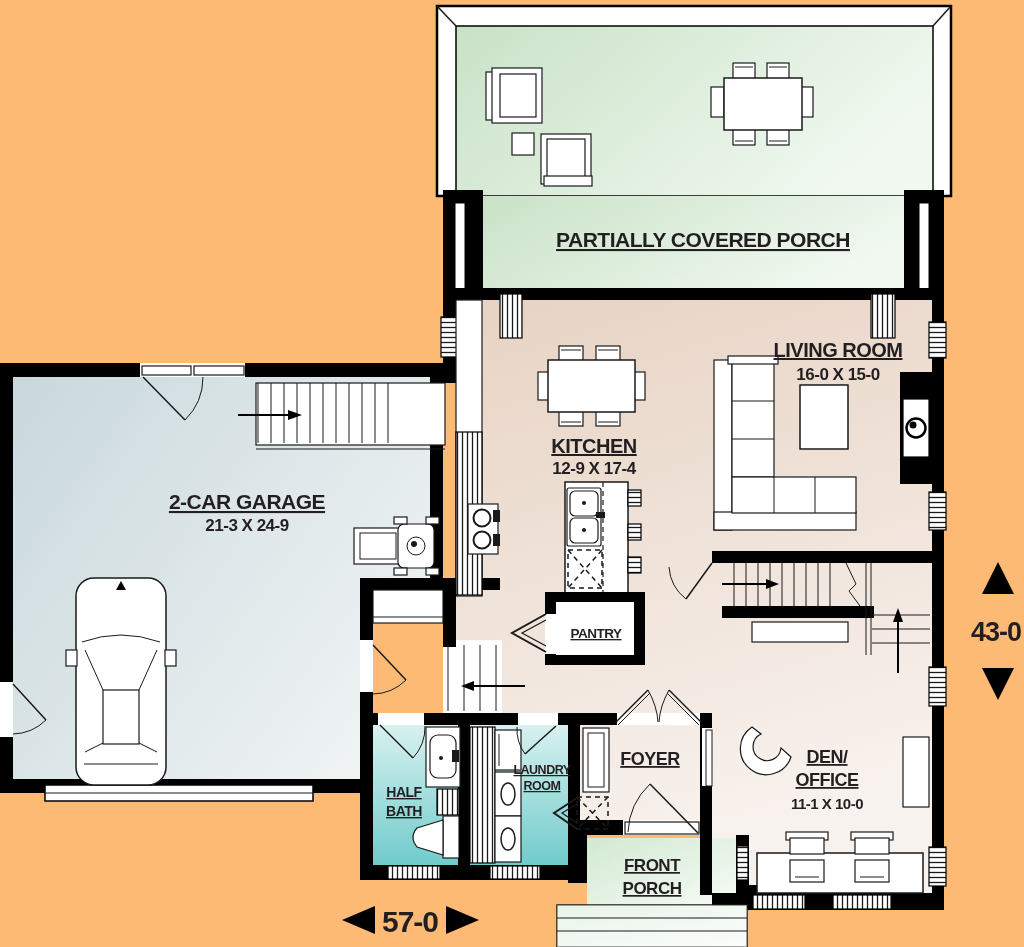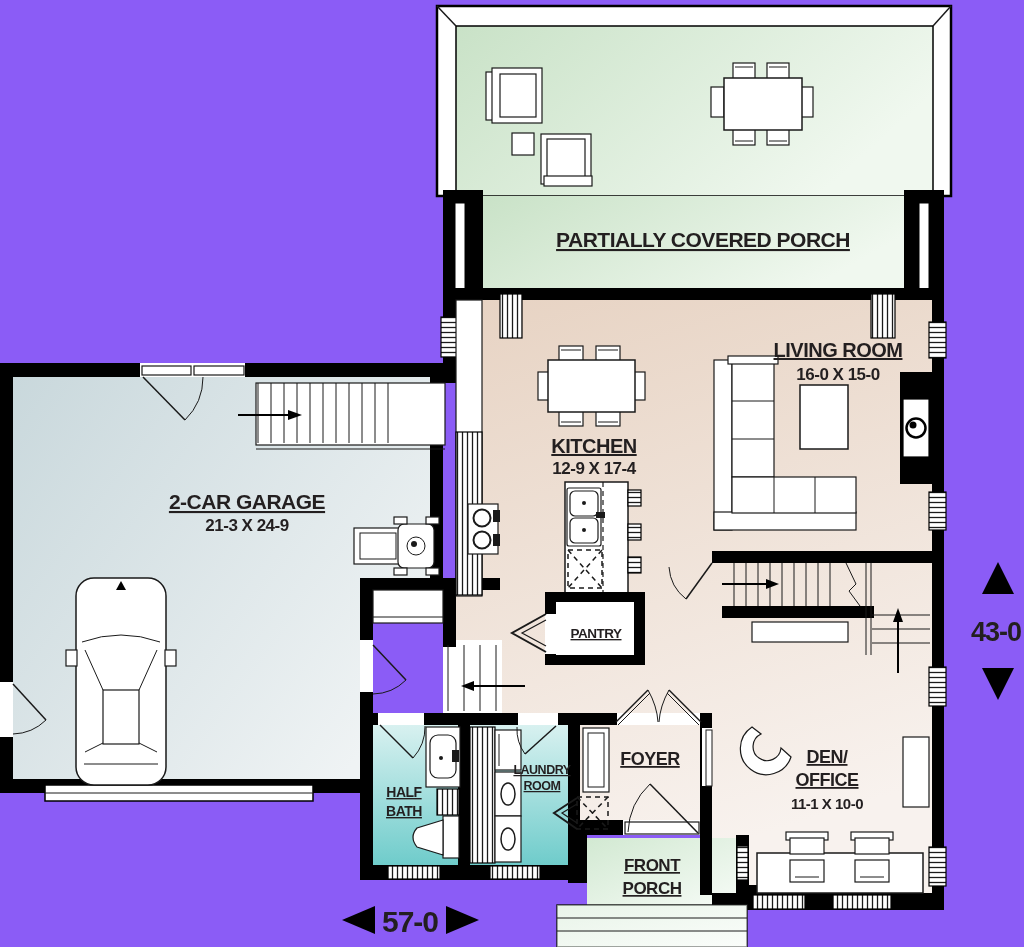--- a/index.html
+++ b/index.html
@@ -1,16 +1,16 @@
 <!DOCTYPE html>
 <html><head>
 <meta charset="utf-8">
 <style>
   html,body { margin:0; padding:0; background:#ffffff; }
-  .plan-wrap { width:1024px; height:947px; position:relative; background:#8b5cf6; }
+  .plan-wrap { width:1024px; height:947px; position:relative; background:#fdba74; }
   svg { display:block; }
   text { font-family:"Liberation Sans","DejaVu Sans",sans-serif; fill:#231f20; }
   .room-label { font-weight:bold; text-anchor:middle; text-decoration:underline; letter-spacing:-0.5px; }
   .room-dims  { font-weight:bold; text-anchor:middle; letter-spacing:-0.5px; }
   .dim-label  { font-weight:bold; text-anchor:middle; letter-spacing:-1px; }
   .wall { fill:#000; }
   .thin { fill:none; stroke:#1a1a1a; stroke-width:1.5; }
   .thin1 { fill:none; stroke:#1a1a1a; stroke-width:1; }
   .furn { fill:#ffffff; stroke:#1a1a1a; stroke-width:1.5; }
   .furn1 { fill:#ffffff; stroke:#1a1a1a; stroke-width:1.2; }

